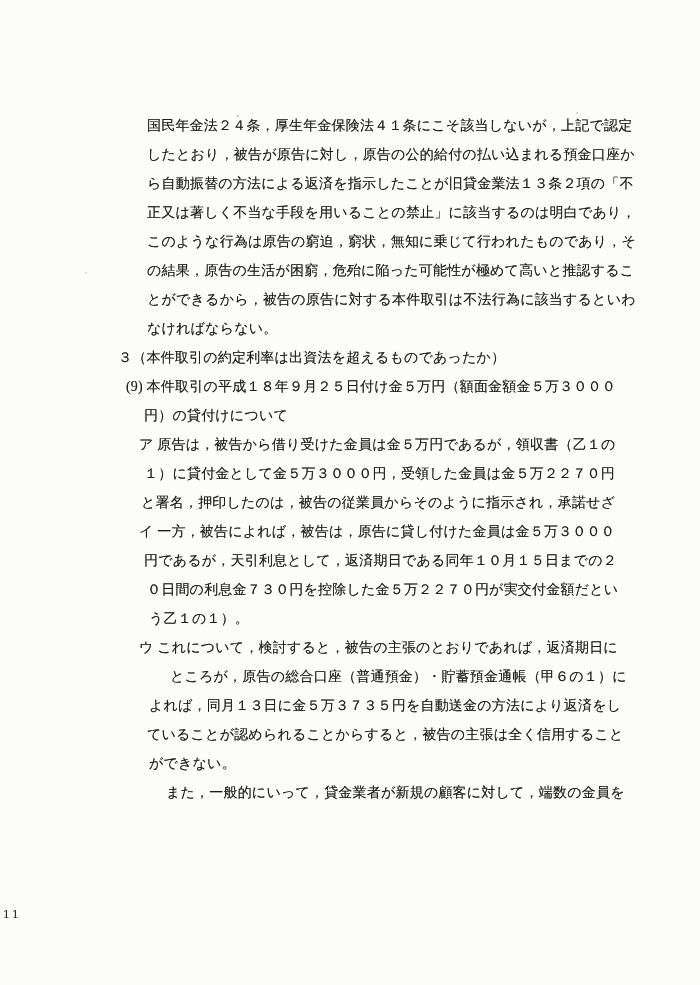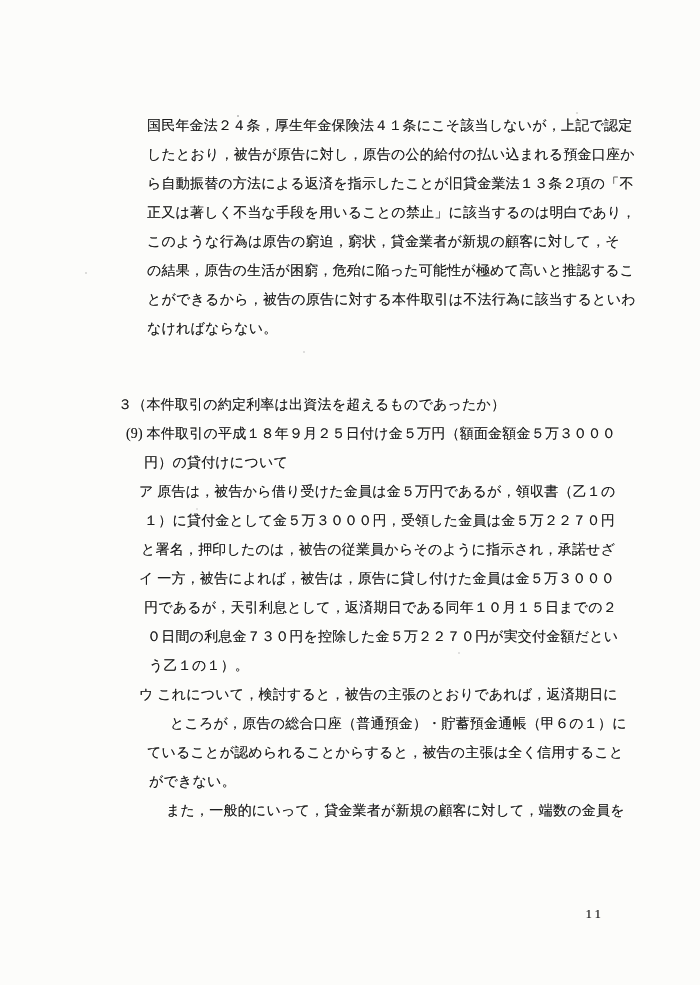--- a/index.html
+++ b/index.html
@@ -23,34 +23,34 @@
     font-size:14px;
     letter-spacing:0.2px;
     text-shadow:0 0 0.5px rgba(25,25,25,0.55);
   }
   .line{
     height:29px;
     line-height:29px;
     white-space:pre;
   }
   
-  .l-h3 {padding-left:118px;margin-top:47px;}  
+  .l-h3 {padding-left:118px;}  
   .l-i1 {padding-left:126px;}  
   .l-kat{padding-left:139px;}  
   .l-c0 {padding-left:141px;font-family:Liberation Serif, serif;}
   .l-c1 {padding-left:144px;}
   .l-c2 {padding-left:147px;}  
   .l-c3 {padding-left:149px;}
   .l-p1 {padding-left:166px;}  
   .l-p2 {padding-left:170px;}  
   .page-number{
     position:absolute;
     top:906px;left:0;
     width:604px;
-    text-align:right;
+    text-align:left;
     font-size:13px;
     letter-spacing:3px;
     text-indent:3px;
     color:#2a2a2a;
     text-shadow:0 0 0.5px rgba(25,25,25,0.5);
   }
   
   .specks{
     position:absolute;top:0;left:0;width:2px;height:2px;
     background:transparent;border-radius:50%;
@@ -67,35 +67,36 @@
 <body>
 
 <div class="page">
   <div class="specks"></div>
 
   <div class="doc">
     <div class="line l-c2">国民年金法２４条，厚生年金保険法４１条にこそ該当しないが，上記で認定</div>
     <div class="line l-c2">したとおり，被告が原告に対し，原告の公的給付の払い込まれる預金口座か</div>
     <div class="line l-c2">ら自動振替の方法による返済を指示したことが旧貸金業法１３条２項の「不</div>
     <div class="line l-c2">正又は著しく不当な手段を用いることの禁止」に該当するのは明白であり，</div>
-    <div class="line l-c2">このような行為は原告の窮迫，窮状，貸金業者が新規の顧客に対して，そ</div>
+    <div class="line l-c2">このような行為は原告の窮迫，窮状，無知に乗じて行われたものであり，そ</div>
     <div class="line l-c2">の結果，原告の生活が困窮，危殆に陥った可能性が極めて高いと推認するこ</div>
     <div class="line l-c2">とができるから，被告の原告に対する本件取引は不法行為に該当するといわ</div>
     <div class="line l-c2">なければならない。</div>
     <div class="line l-h3">３（本件取引の約定利率は出資法を超えるものであったか）</div>
     <div class="line l-i1">(9) 本件取引の平成１８年９月２５日付け金５万円（額面金額金５万３０００</div>
     <div class="line l-c1">円）の貸付けについて</div>
     <div class="line l-kat">ア 原告は，被告から借り受けた金員は金５万円であるが，領収書（乙１の</div>
     <div class="line l-c1">１）に貸付金として金５万３０００円，受領した金員は金５万２２７０円</div>
     <div class="line l-c0">と署名，押印したのは，被告の従業員からそのように指示され，承諾せざ</div>
     <div class="line l-kat">イ 一方，被告によれば，被告は，原告に貸し付けた金員は金５万３０００</div>
     <div class="line l-c1">円であるが，天引利息として，返済期日である同年１０月１５日までの２</div>
     <div class="line l-c2">０日間の利息金７３０円を控除した金５万２２７０円が実交付金額だとい</div>
     <div class="line l-c3">う乙１の１）。</div>
     <div class="line l-kat">ウ これについて，検討すると，被告の主張のとおりであれば，返済期日に</div>
     <div class="line l-p2">ところが，原告の総合口座（普通預金）・貯蓄預金通帳（甲６の１）に</div>
+    <div class="line l-c3">よれば，同月１３日に金５万３７３５円を自動送金の方法により返済をし</div>
     <div class="line l-c2">ていることが認められることからすると，被告の主張は全く信用すること</div>
     <div class="line l-c3">ができない。</div>
     <div class="line l-p1">また，一般的にいって，貸金業者が新規の顧客に対して，端数の金員を</div>
   </div>
 
   <div class="page-number">11</div>
 </div>
 
 </body></html>

